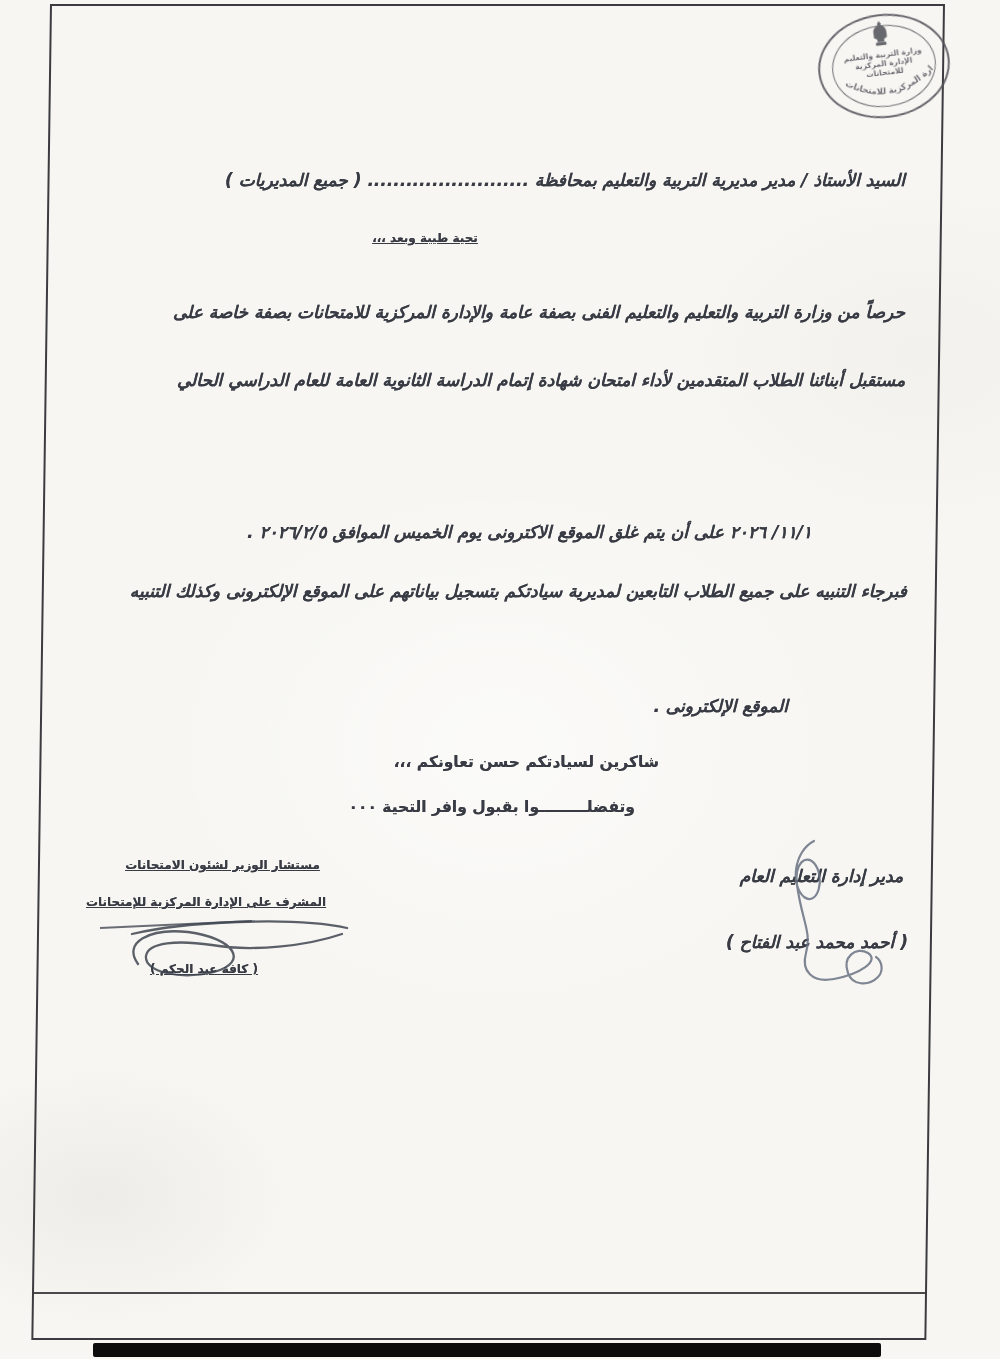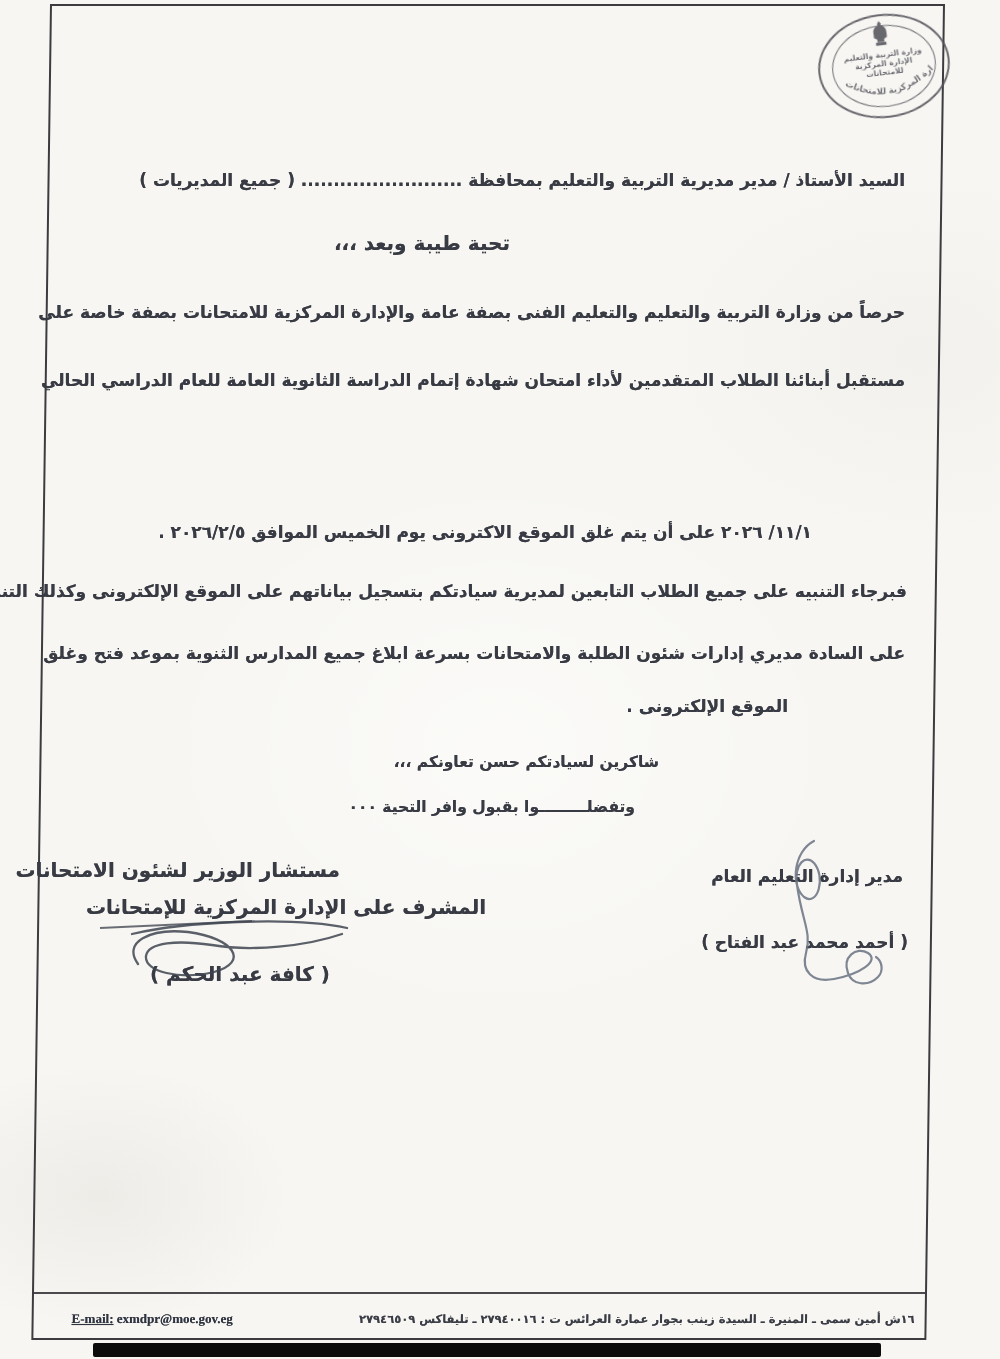--- a/index.html
+++ b/index.html
@@ -20,21 +20,21 @@
     background:transparent;
   }
   .footer-sep{position:absolute;left:0;right:0;bottom:44px;border-top:2px solid #4a4a4c;}
   .footer-row{position:absolute;left:38px;right:10px;bottom:11px;display:flex;justify-content:space-between;align-items:center;}
   .footer-email{font-family:"Liberation Serif",serif;font-weight:bold;font-size:13px;color:#2e3340;direction:ltr;text-shadow:0 0 .5px rgba(46,51,64,.7);}
   .footer-email .lbl{text-decoration:underline;}
   .footer-address{direction:rtl;font-weight:bold;font-size:11.5px;color:#3a3d46;white-space:nowrap;text-shadow:0 0 .4px rgba(58,61,70,.6);}
   
   .tline{position:absolute;white-space:nowrap;font-weight:bold;direction:rtl;
          text-shadow:0 0 .45px rgba(45,48,58,.75);}
-  .sz17{font-size:17px;} .sz16{font-size:20px;} .sz15{font-size:15.5px;}
+  .sz17{font-size:17px;font-style:italic;} .sz16{font-size:12px;text-decoration:underline;} .sz15{font-size:15.5px;}
   
   .stamp{position:absolute;left:818px;top:14px;width:132px;height:104px;
          transform:rotate(-7deg);filter:blur(.45px);opacity:.88;}
   .stamp .oval-outer{position:absolute;inset:0;border:2px solid #55555c;border-radius:50%;}
   .stamp .oval-inner{position:absolute;inset:11px 14px;border:1.5px solid #63636a;border-radius:50%;}
   .stamp .eagle{position:absolute;top:6px;left:50%;transform:translateX(-50%);}
   .stamp .ctext{position:absolute;top:36px;left:0;width:100%;text-align:center;
                 font-size:7.5px;line-height:9px;font-weight:bold;color:#5d5d66;direction:rtl;}
   .stamp svg.arc{position:absolute;inset:0;}
   
@@ -42,24 +42,20 @@
   
   .scan-bar{position:absolute;left:93px;top:1343px;width:788px;height:14px;background:#0c0c0c;border-radius:2px;}
 </style>
 </head>
 <body>
 
 <div class="page">
 
   <div class="frame">
     <div class="footer-sep"></div>
-    <div class="footer-row">
-      <span class="footer-email"><span class="lbl">E-mail:</span> <span>exmdpr@moe.gov.eg</span></span>
-      <span class="footer-address">١٦ش أمين سمى ـ المنيرة ـ السيدة زينب بجوار عمارة العرائس ت : ٢٧٩٤٠٠١٦ ـ تليفاكس ٢٧٩٤٦٥٠٩</span>
-    </div>
   </div>
 
   <div class="stamp">
     <div class="oval-outer"></div>
     <div class="oval-inner"></div>
     <svg class="eagle" width="22" height="26" viewBox="0 0 24 30">
       <path d="M12 1 L14.5 4.5 L13 6 C16.5 6 19.5 9.5 19.5 13.5 L19.5 20 L16 22 L16 25 L8 25 L8 22 L4.5 20 L4.5 13.5 C4.5 9.5 7.5 6 11 6 L9.5 4.5 Z" fill="#55555e"></path>
       <rect x="6" y="25.5" width="12" height="3.5" fill="#55555e"></rect>
     </svg>
     <div class="ctext">
@@ -78,21 +74,20 @@
   </div>
 
   <div class="tline sz17" style="top:170px;right:95px;">السيد الأستاذ / مدير مديرية التربية والتعليم بمحافظة .........................    ( جميع المديريات )</div>
   <div class="tline sz16" style="top:231px;left:340px;width:170px;text-align:center;">تحية طيبة وبعد ،،،</div>
 
   <div class="tline sz17" style="top:302px;right:95px;">حرصاً من وزارة التربية والتعليم والتعليم الفنى بصفة عامة والإدارة المركزية للامتحانات بصفة خاصة على</div>
   <div class="tline sz17" style="top:370px;right:95px;">مستقبل أبنائنا الطلاب المتقدمين لأداء امتحان شهادة إتمام الدراسة الثانوية العامة للعام الدراسي الحالي</div>
   <div class="tline sz17" style="top:522px;right:188px;">١١/١/ ٢٠٢٦ على أن يتم غلق الموقع الاكترونى يوم الخميس الموافق ٢٠٢٦/٢/٥ .</div>
 
   <div class="tline sz17" style="top:581px;right:93px;">فبرجاء التنبيه على جميع الطلاب التابعين لمديرية سيادتكم بتسجيل بياناتهم على الموقع الإلكترونى وكذلك التنبيه</div>
-  <div class="tline sz17" style="top:643px;right:95px;">على السادة مديري إدارات شئون الطلبة والامتحانات بسرعة ابلاغ جميع المدارس الثنوية بموعد فتح وغلق</div>
   <div class="tline sz17" style="top:696px;right:212px;">الموقع الإلكترونى .</div>
 
   <div class="tline sz15" style="top:753px;right:341px;">شاكرين لسيادتكم حسن تعاونكم ،،،</div>
   <div class="tline sz15" style="top:798px;right:365px;">وتفضلـــــــــوا بقبول وافر التحية ٠٠٠</div>
 
   <div class="tline sz17" style="top:866px;right:97px;">مدير إدارة التعليم العام</div>
   <div class="tline sz17" style="top:932px;right:92px;">( أحمد محمد عبد الفتاح )</div>
   <svg class="sig" style="left:742px;top:833px;" width="170" height="175" viewBox="0 0 170 175">
     <path d="M72,8 C52,18 48,52 62,64 C76,74 84,44 72,30 C64,21 52,30 55,52 C60,88 70,100 64,120 C59,138 70,150 92,146 C118,141 138,128 126,120 C114,113 100,124 106,140 C110,152 126,154 136,144 C142,138 140,128 134,124" fill="none" stroke="#6a7282" stroke-width="2.2" stroke-linecap="round" opacity="0.85"></path>
   </svg>

